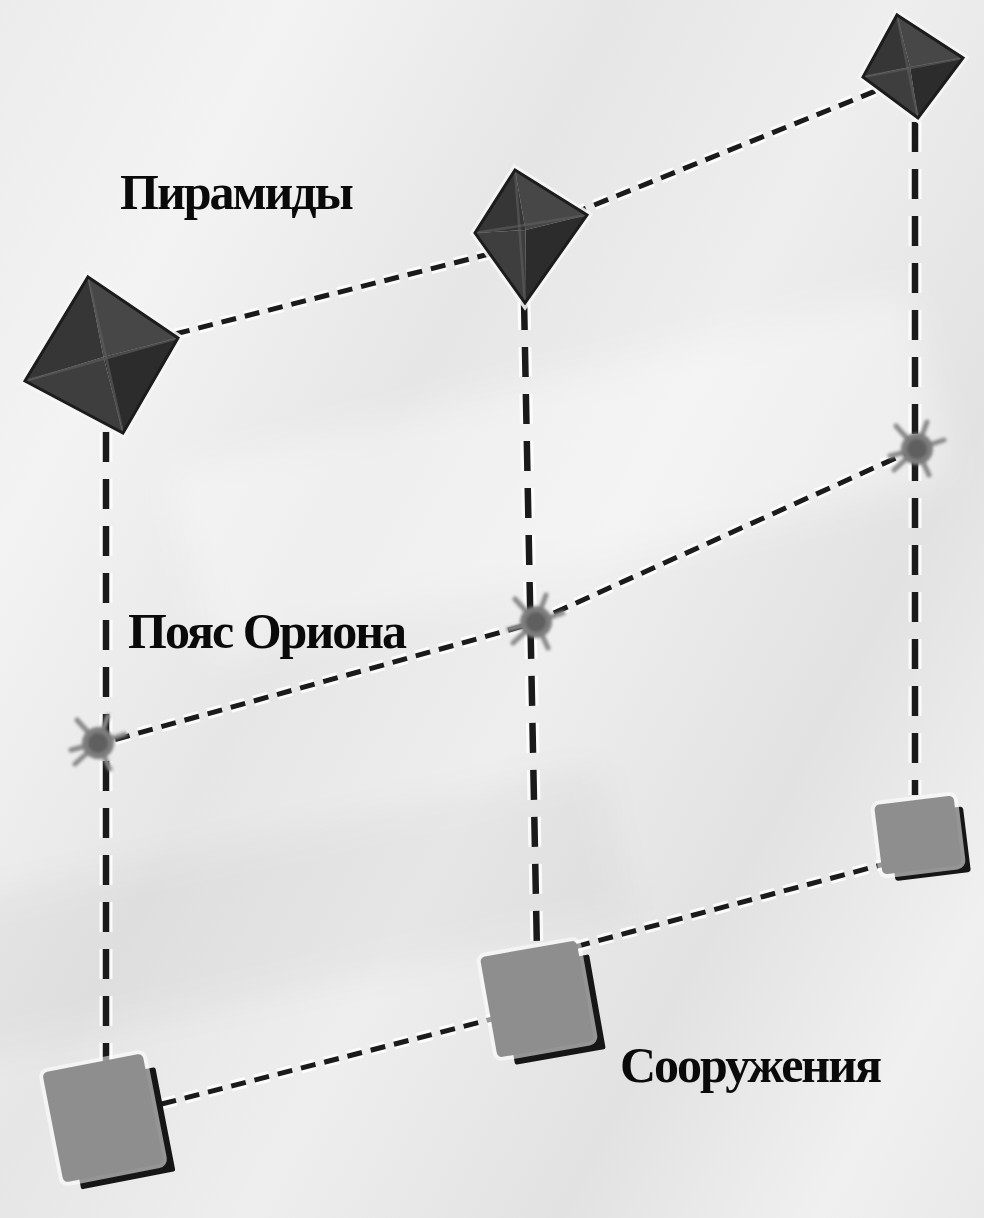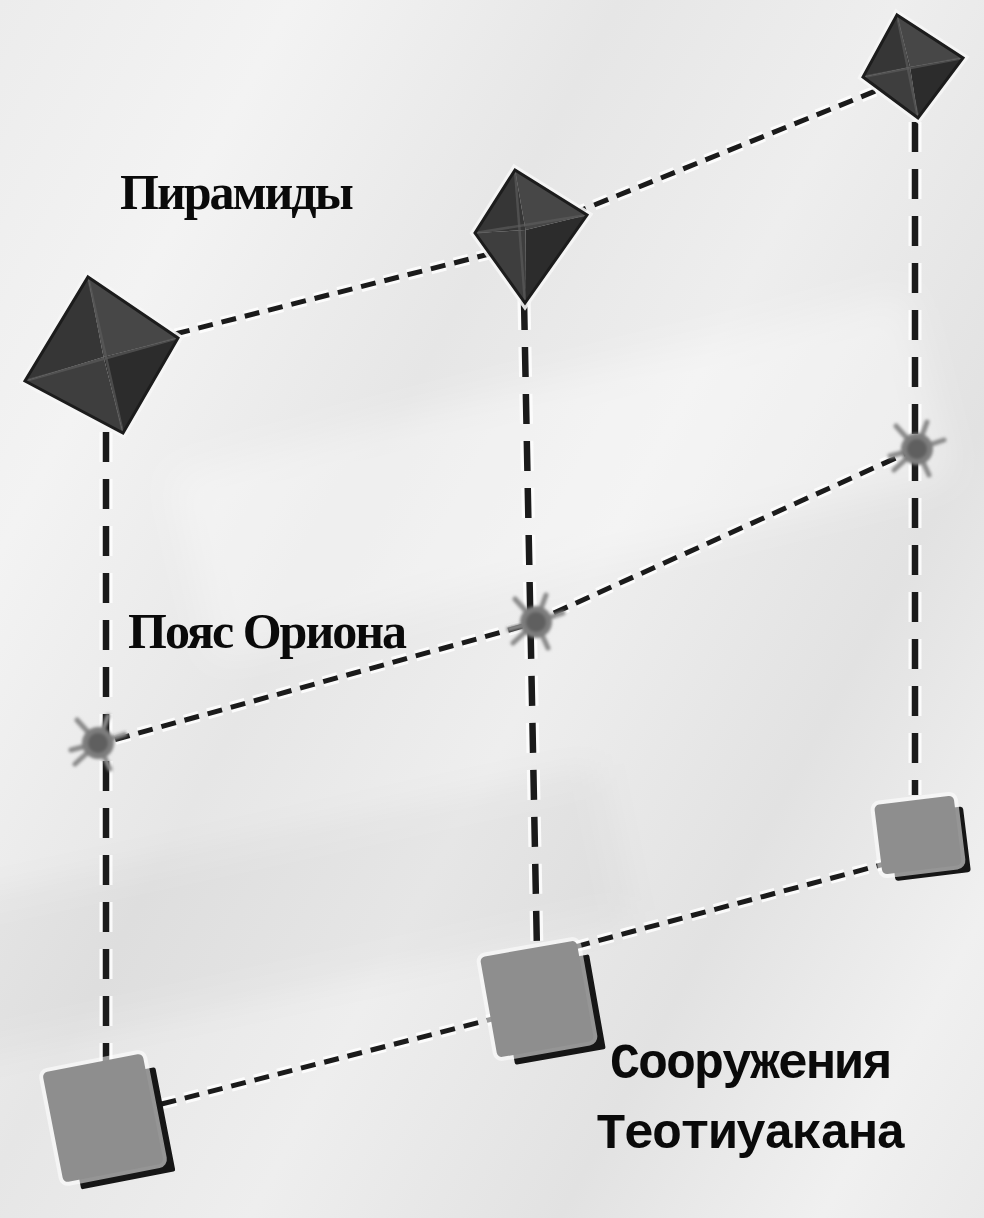--- a/index.html
+++ b/index.html
@@ -170,18 +170,17 @@
   <div class="structure q3" style="left:878px;top:800px;width:80px;height:70px;transform:rotate(-7deg);"></div>
 
   <div class="label" style="left:120px;top:156px;">
     <span>Пирамиды</span>
   </div>
 
   <div class="label" style="left:128px;top:567px;margin-top:28px;">
     <span>Пояс Ориона</span>
   </div>
 
-  <div class="label teo" style="left:555px;top:1030px;width:390px;font-family:Liberation Mono, monospace;">
+  <div class="label teo" style="left:555px;top:1030px;width:390px;">
     <span>Сооружения</span>
-    <span>Теотиуакана</span>
   </div>
 
 </div>
 
 </body></html>

